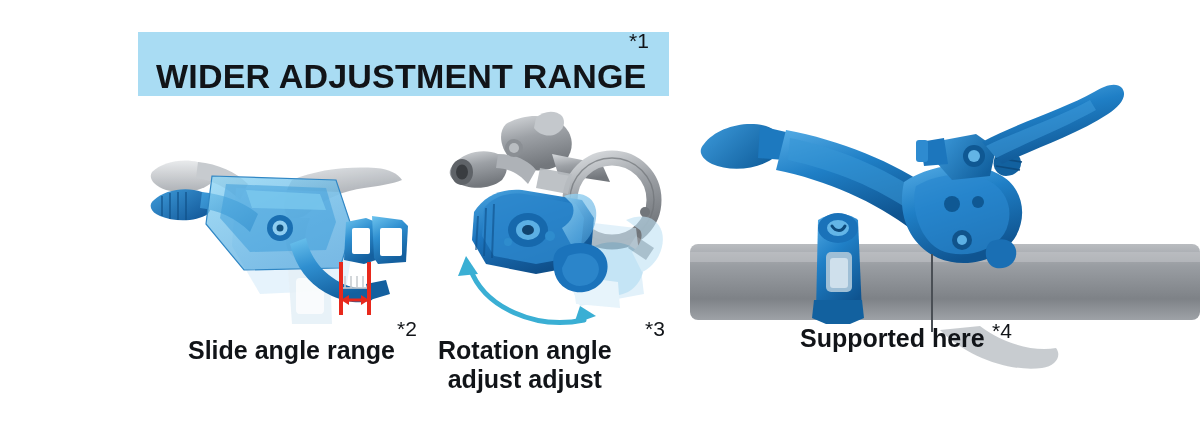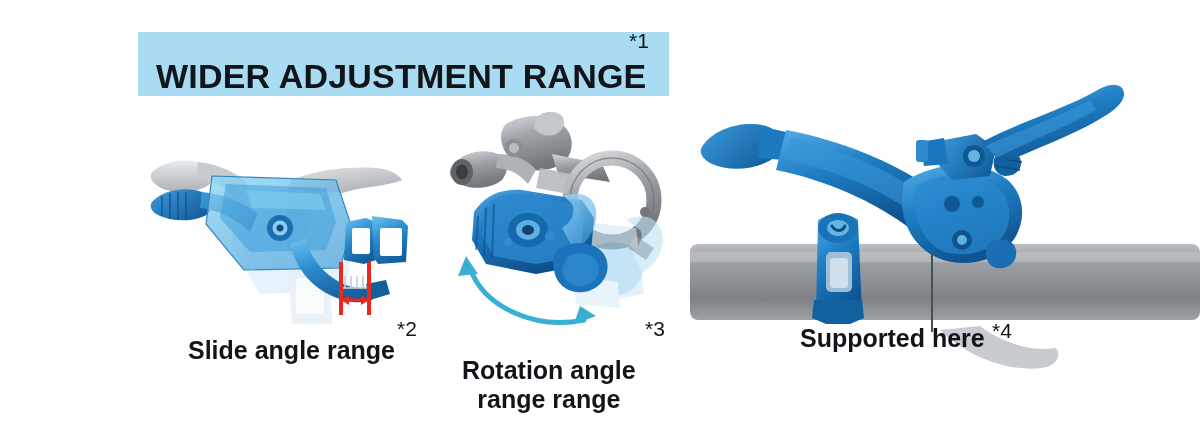--- a/index.html
+++ b/index.html
@@ -46,21 +46,21 @@
   .caption {
     position: absolute;
     font-size: 25px;
     font-weight: bold;
     color: #111418;
     white-space: nowrap;
     line-height: 1.15;
     text-align: center;
   }
   .cap-1 { left: 188px; top: 336px; }
-  .cap-2 { left: 462px; top: 336px; text-align: center; margin-top: 20px; }
+  .cap-2 { left: 438px; top: 336px; text-align: center; }
   .cap-3 { left: 800px; top: 324px; }
 
   .sup-2 { left: 397px; top: 318px; }
   .sup-3 { left: 645px; top: 318px; }
   .sup-4 { left: 992px; top: 320px; }
 
   .cap-line { display: block; }
 
   svg { display: block; overflow: visible; }
   .fig { position: absolute; }
@@ -265,21 +265,21 @@
         <path d="M30 160 C44 200 96 222 144 212"></path>
       </g>
       <polygon points="26,148 38,166 18,168" fill="#3aafd4"></polygon>
       <polygon points="156,208 134,216 140,198" fill="#3aafd4"></polygon>
     </svg>
   </div>
 
   <span class="sup-ref sup-3">*3</span>
   <div class="caption cap-2">
     <span class="cap-line">Rotation angle</span>
-    <span class="cap-line">range range</span>
+    <span class="cap-line">adjust adjust</span>
   </div>
 
   <div class="fig fig-3">
     <svg width="510" height="250" viewBox="0 0 510 250">
       <defs>
         <linearGradient id="f3bar" x1="0" y1="0" x2="0" y2="1">
           <stop offset="0" stop-color="#b9bcc0"></stop>
           <stop offset="0.28" stop-color="#9a9ea3"></stop>
           <stop offset="0.72" stop-color="#7e8287"></stop>
           <stop offset="1" stop-color="#9ea2a7"></stop>

